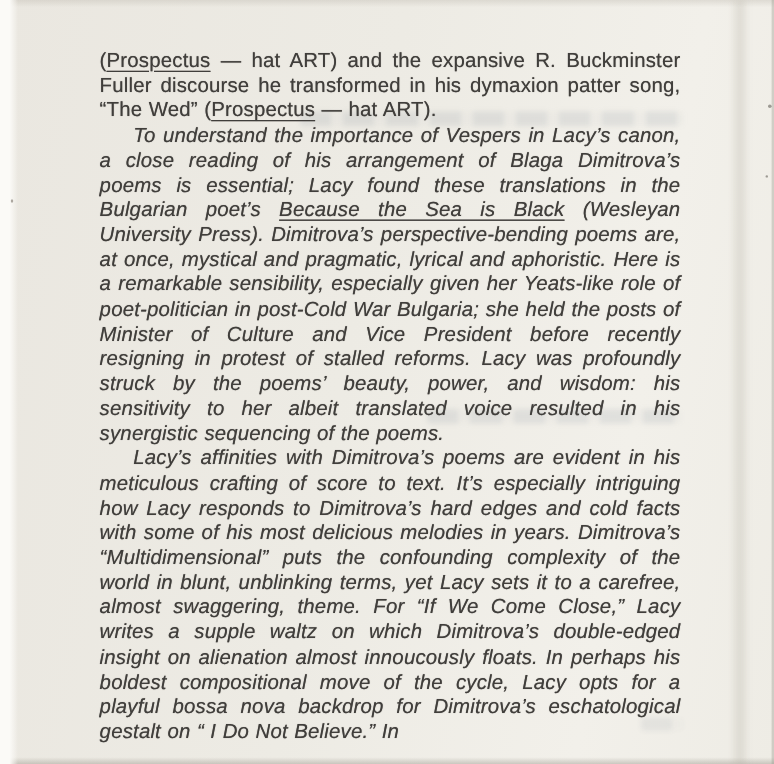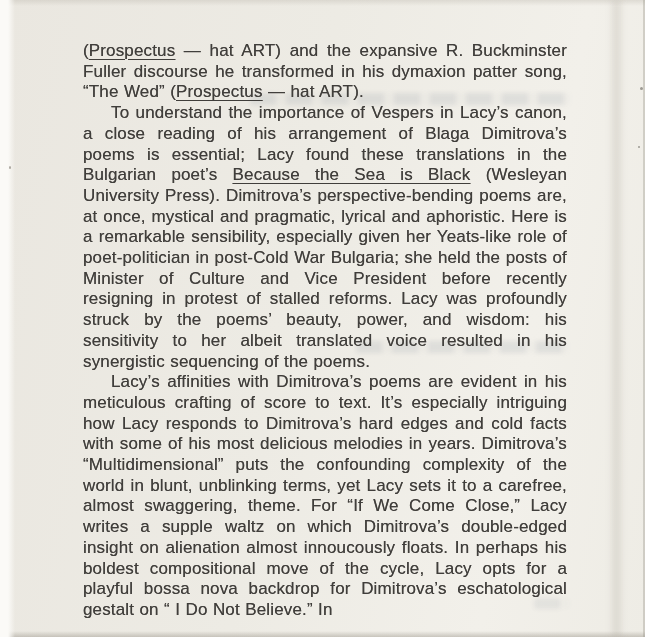--- a/index.html
+++ b/index.html
@@ -49,20 +49,21 @@
     color: #403e3b;
     text-align: justify;
     text-shadow: 0 0 0.6px rgba(64,62,59,0.75);
   }
   .para {
     margin: 0;
     padding: 0;
   }
   .para.indent {
     text-indent: 28px;
+    font-style: italic;
   }
   .u {
     text-decoration: underline;
     text-decoration-thickness: 1.4px;
     text-underline-offset: 3px;
   }
   .ghost {
     position: absolute;
     border-radius: 3px;
     filter: blur(2px);

